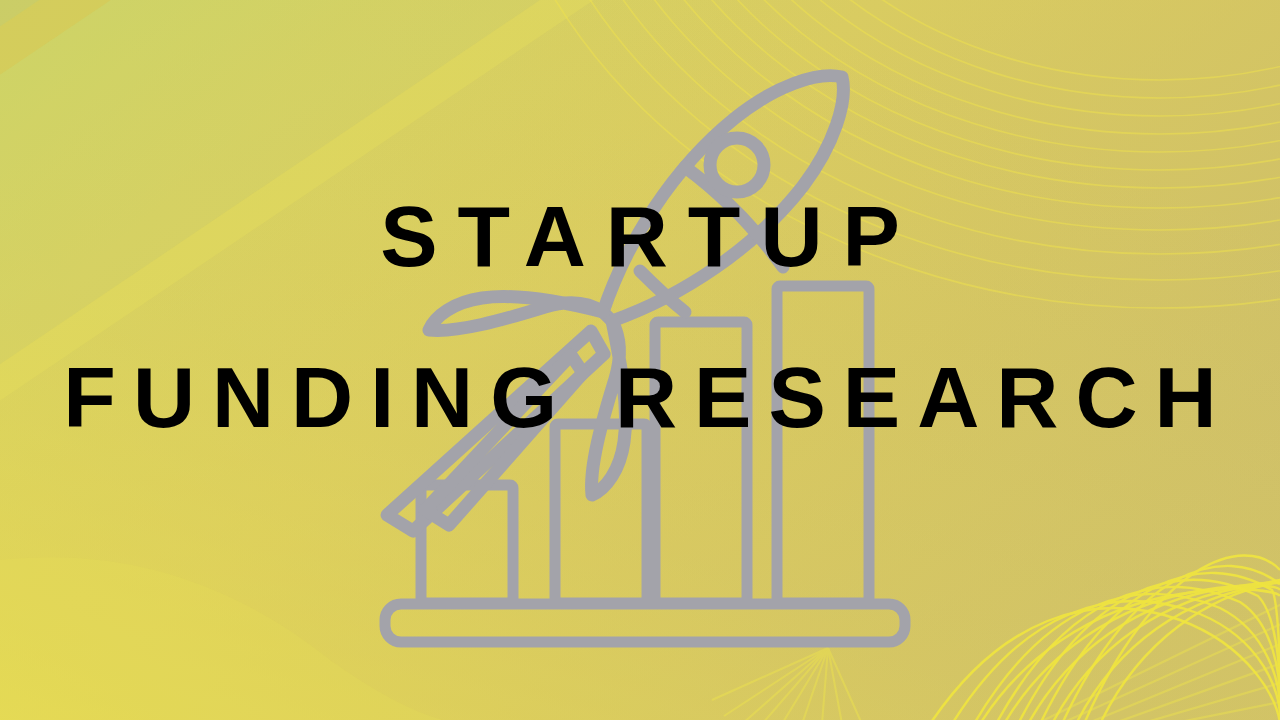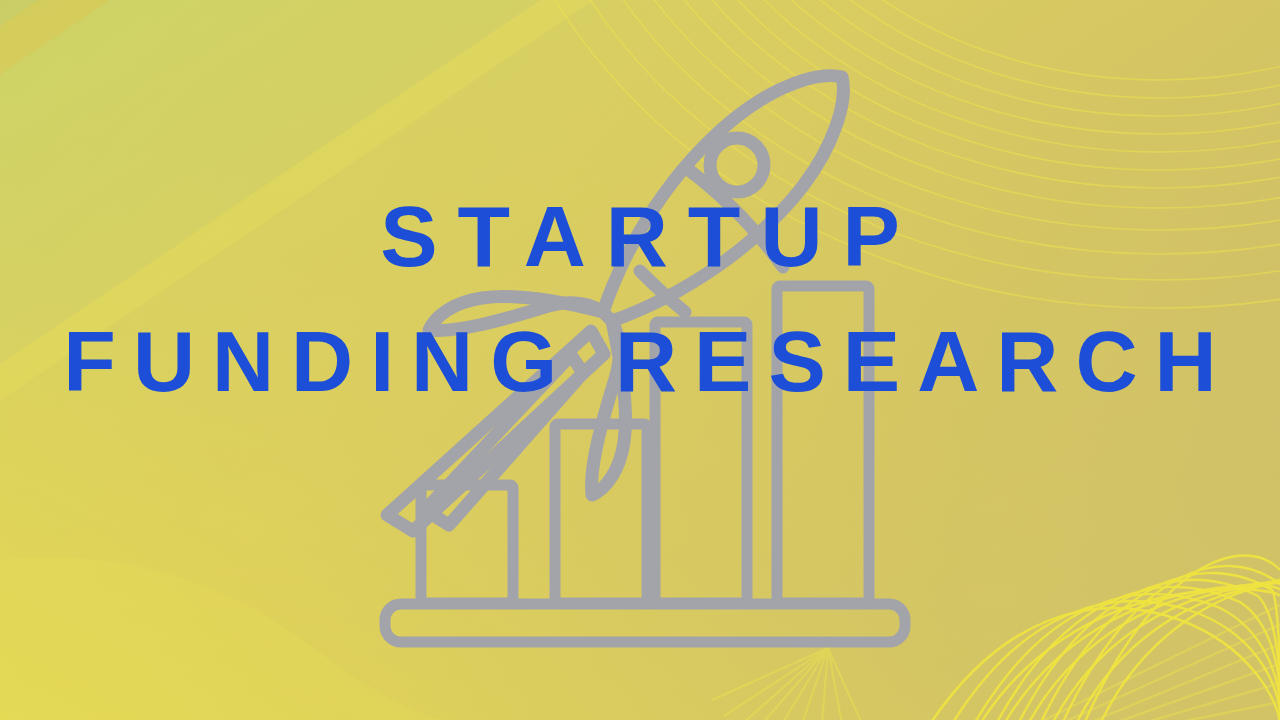--- a/index.html
+++ b/index.html
@@ -43,38 +43,39 @@
     width: 1280px;
     height: 720px;
     display: flex;
     flex-direction: column;
     align-items: center;
     justify-content: flex-start;
     padding-top: 193px;
     box-sizing: border-box;
   }
   .title-line {
-    color: #1d4ed8;
+    color: #000000;
     font-weight: bold;
     text-align: right;
     white-space: nowrap;
     line-height: 1.0;
     text-transform: uppercase;
   }
   #title-line-1 {
     font-size: 86px;
     letter-spacing: 20px;
     text-indent: 20px;
     margin-bottom: 39px;
   }
   #title-line-2 {
     font-size: 86px;
     letter-spacing: 17px;
     text-indent: 17px;
     margin-bottom: 36px;
+    margin-top: 36px;
   }
   #title-line-3 {
     font-size: 86px;
     letter-spacing: 17px;
     text-indent: 17px;
   }
 </style>
 </head>
 <body>
 

